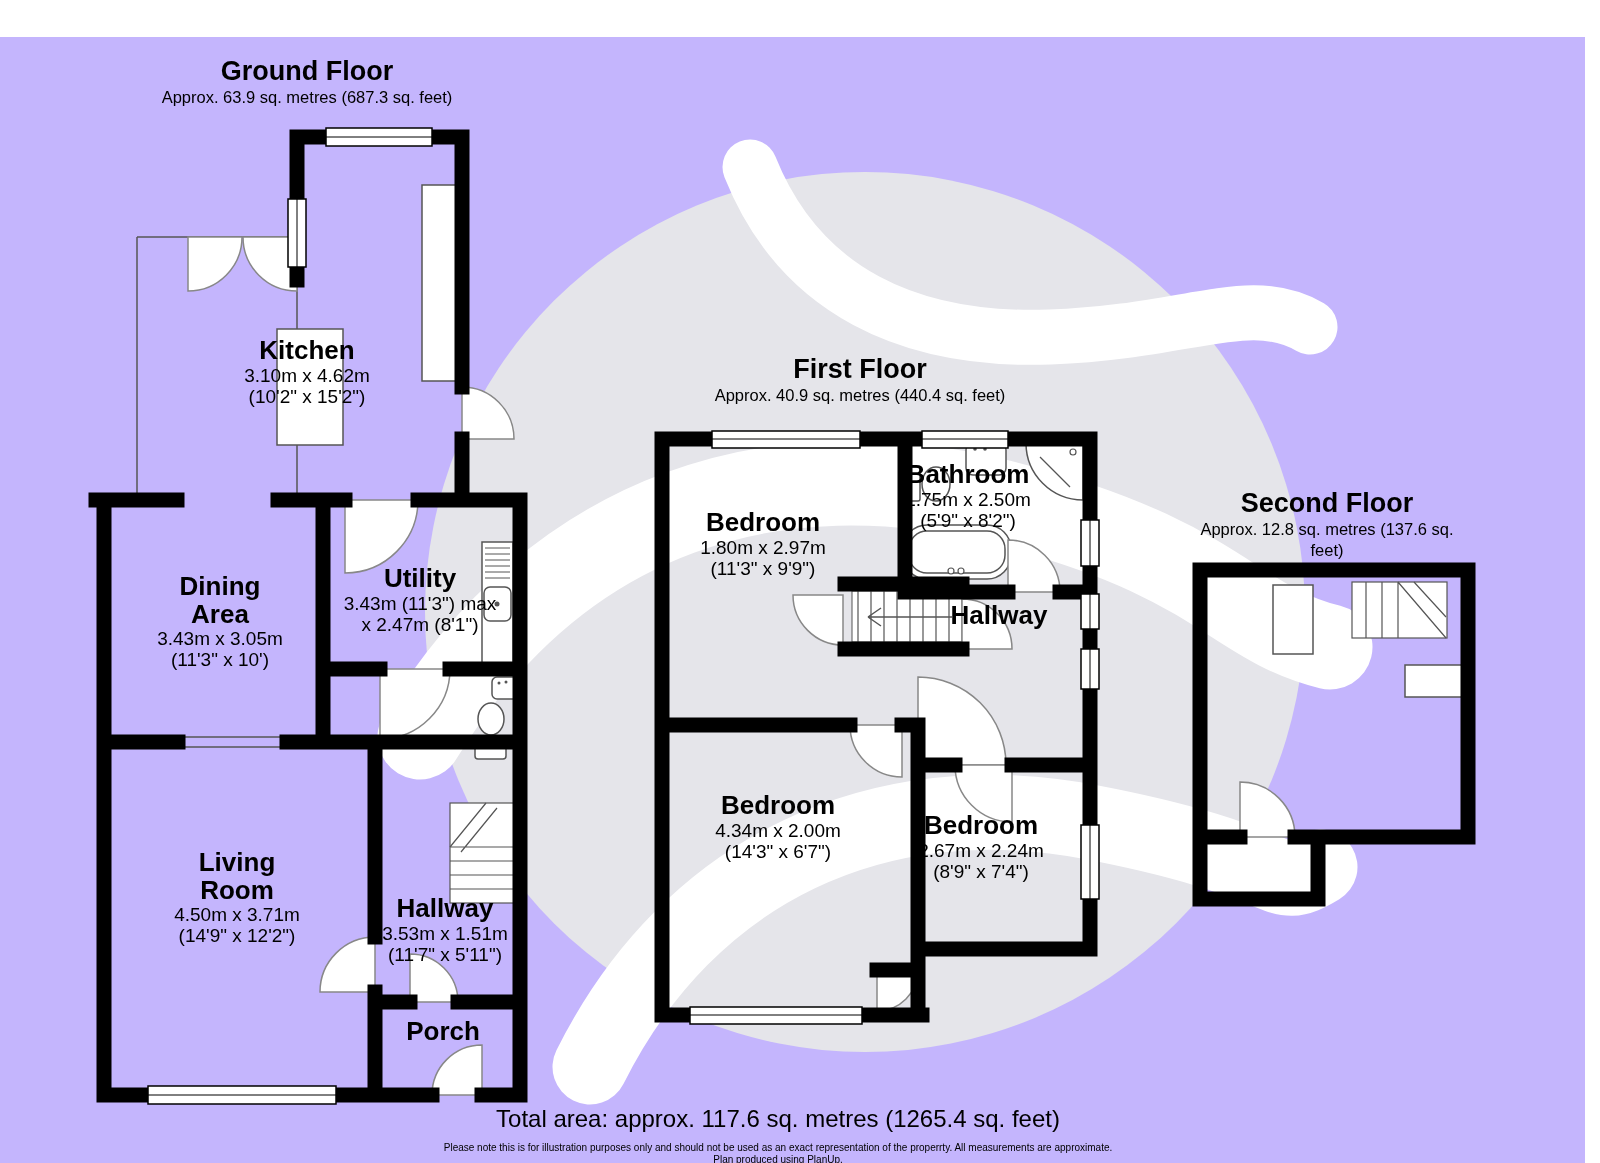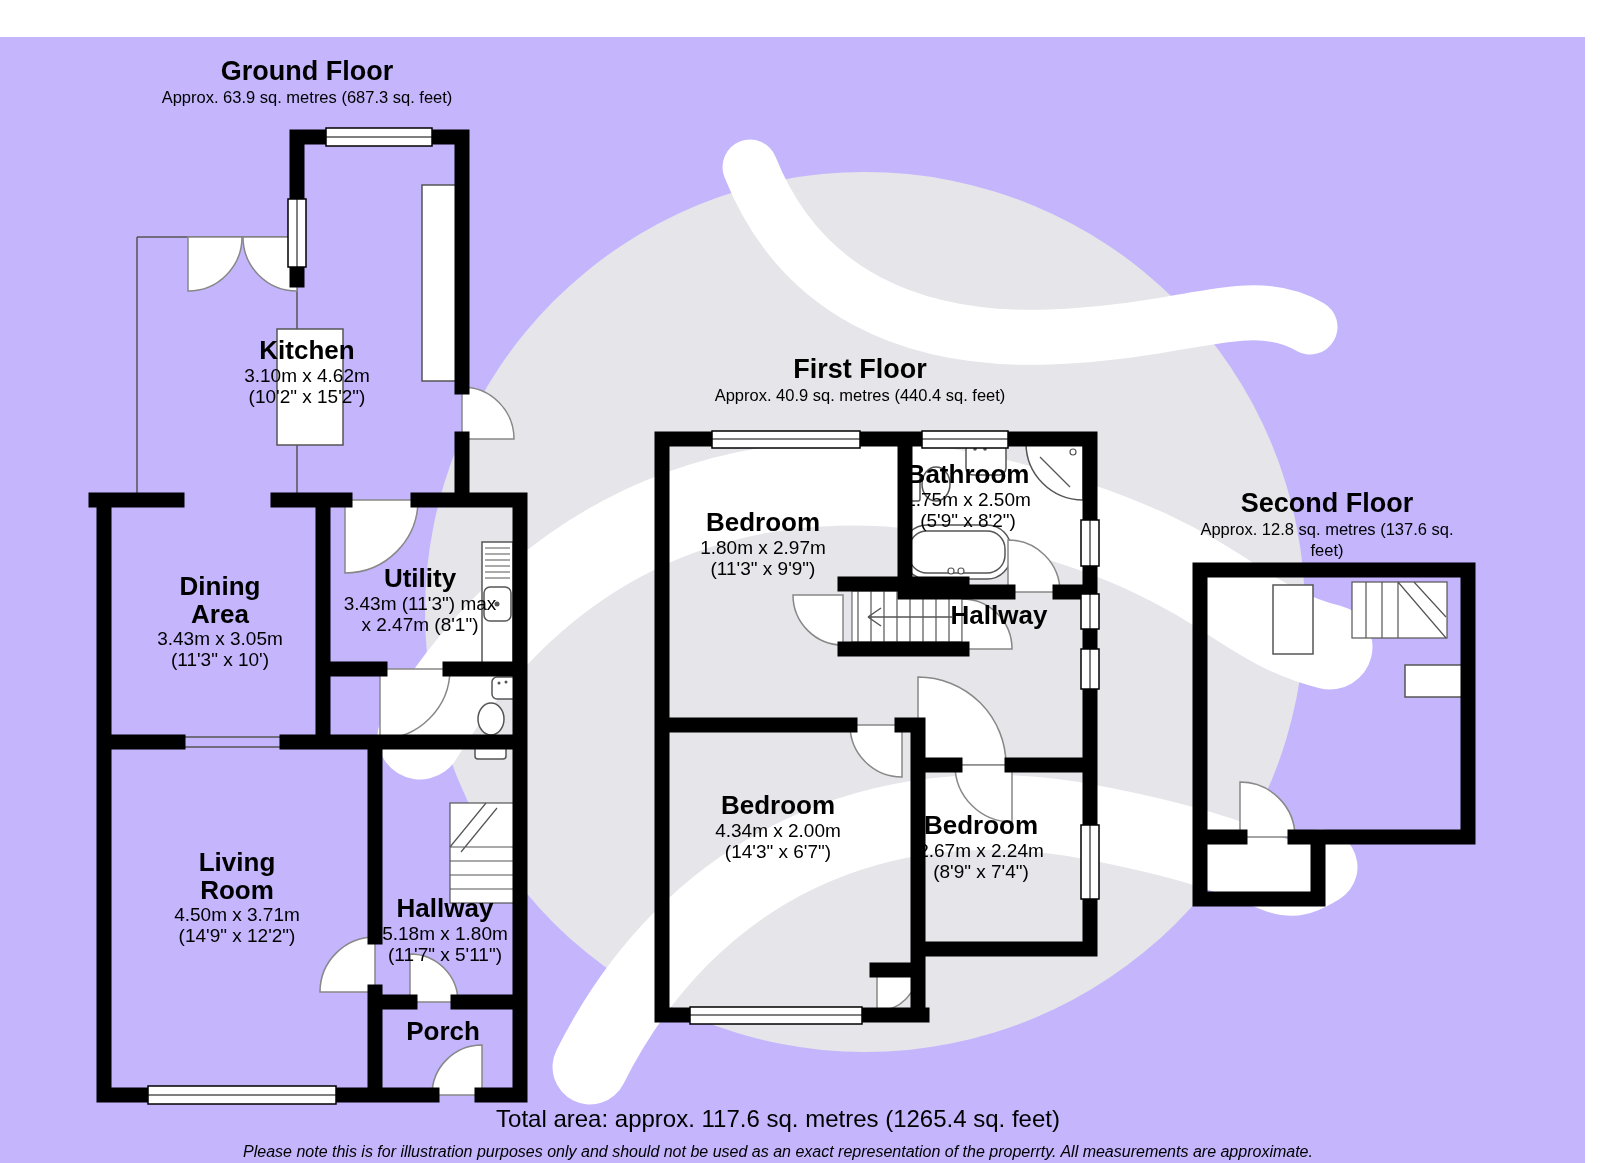--- a/index.html
+++ b/index.html
@@ -8,21 +8,21 @@
         font-family:"Liberation Sans", sans-serif;color:#000;margin-top:37px;}
   #plan svg{position:absolute;left:0;top:0;}
   .floor-title{position:absolute;transform:translateX(-50%);text-align:center;}
   .floor-title .ft{display:block;font-weight:bold;font-size:27px;line-height:1.1;}
   .floor-title .fa{display:block;font-size:16.5px;line-height:1.3;}
   .room-label{position:absolute;transform:translateX(-50%);text-align:center;}
   .room-label .rn{display:block;font-weight:bold;font-size:26px;line-height:1.06;}
   .room-label .rd{display:block;font-size:19px;line-height:1.12;}
   .footer{position:absolute;transform:translateX(-50%);text-align:center;}
   .footer .total{display:block;font-size:24px;line-height:1.2;}
-  .footer .note{display:block;font-size:16px;line-height:1.25;font-style:italic;}
+  .footer .note{display:block;font-size:10px;line-height:1.25;}
 </style>
 </head>
 <body>
 
 <div id="plan">
 
 <svg width="1600" height="1163" viewBox="0 0 1600 1163">
 
   <g>
     <circle cx="865" cy="575" r="440" fill="#e5e5ea"></circle>
@@ -186,21 +186,21 @@
     <span class="rd">3.43m (11'3") max</span>
     <span class="rd">x 2.47m (8'1")</span>
   </div>
   <div class="room-label" style="left:237px;top:812px;width:150px;">
     <span class="rn">Living Room</span>
     <span class="rd">4.50m x 3.71m</span>
     <span class="rd">(14'9" x 12'2")</span>
   </div>
   <div class="room-label" style="left:445px;top:858px;width:220px;">
     <span class="rn">Hallway</span>
-    <span class="rd">5.18m x 1.80m</span>
+    <span class="rd">3.53m x 1.51m</span>
     <span class="rd">(11'7" x 5'11")</span>
   </div>
   <div class="room-label" style="left:443px;top:981px;width:140px;">
     <span class="rn">Porch</span>
   </div>
 
   <div class="room-label" style="left:763px;top:472px;width:220px;">
     <span class="rn">Bedroom</span>
     <span class="rd">1.80m x 2.97m</span>
     <span class="rd">(11'3" x 9'9")</span>

